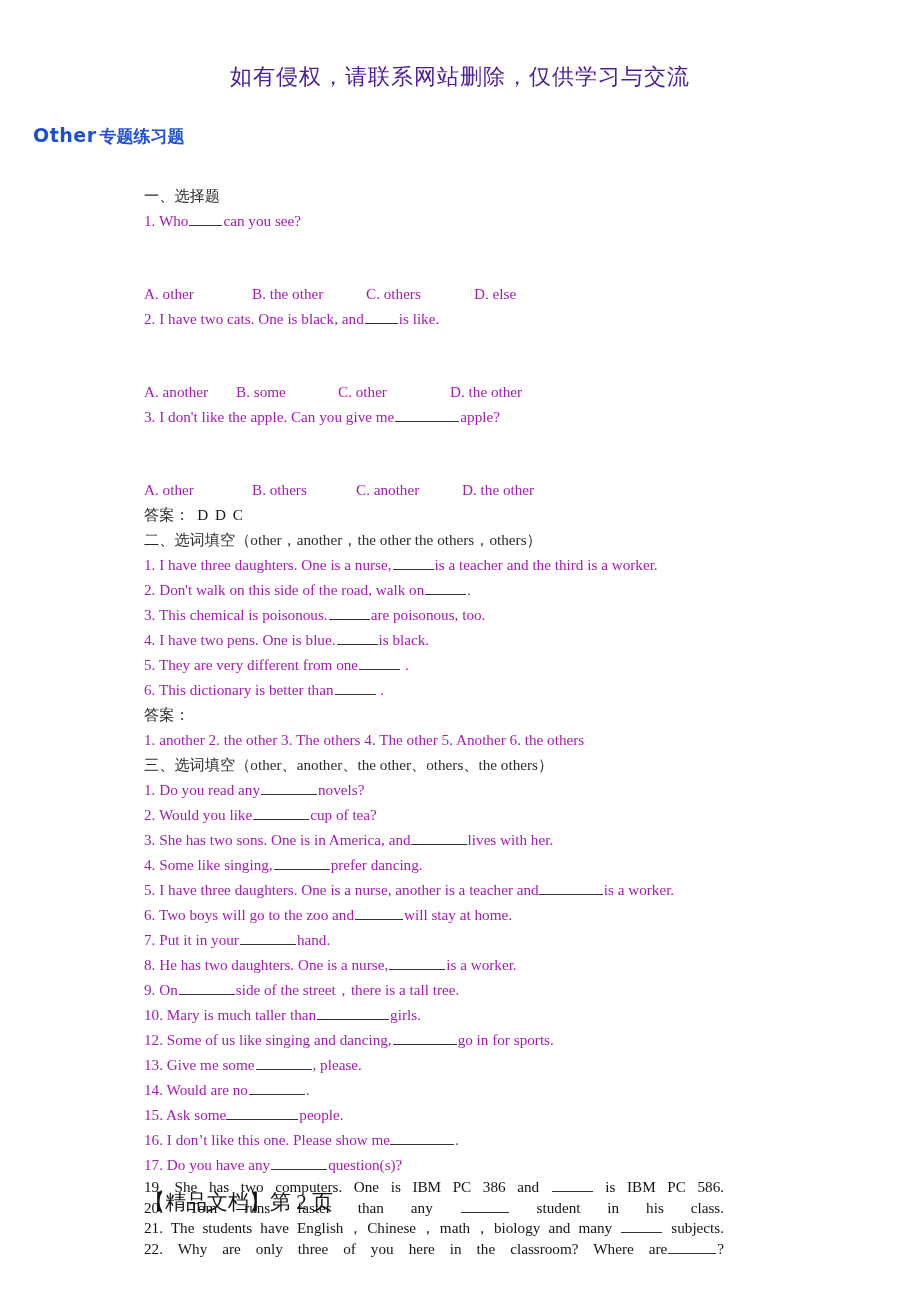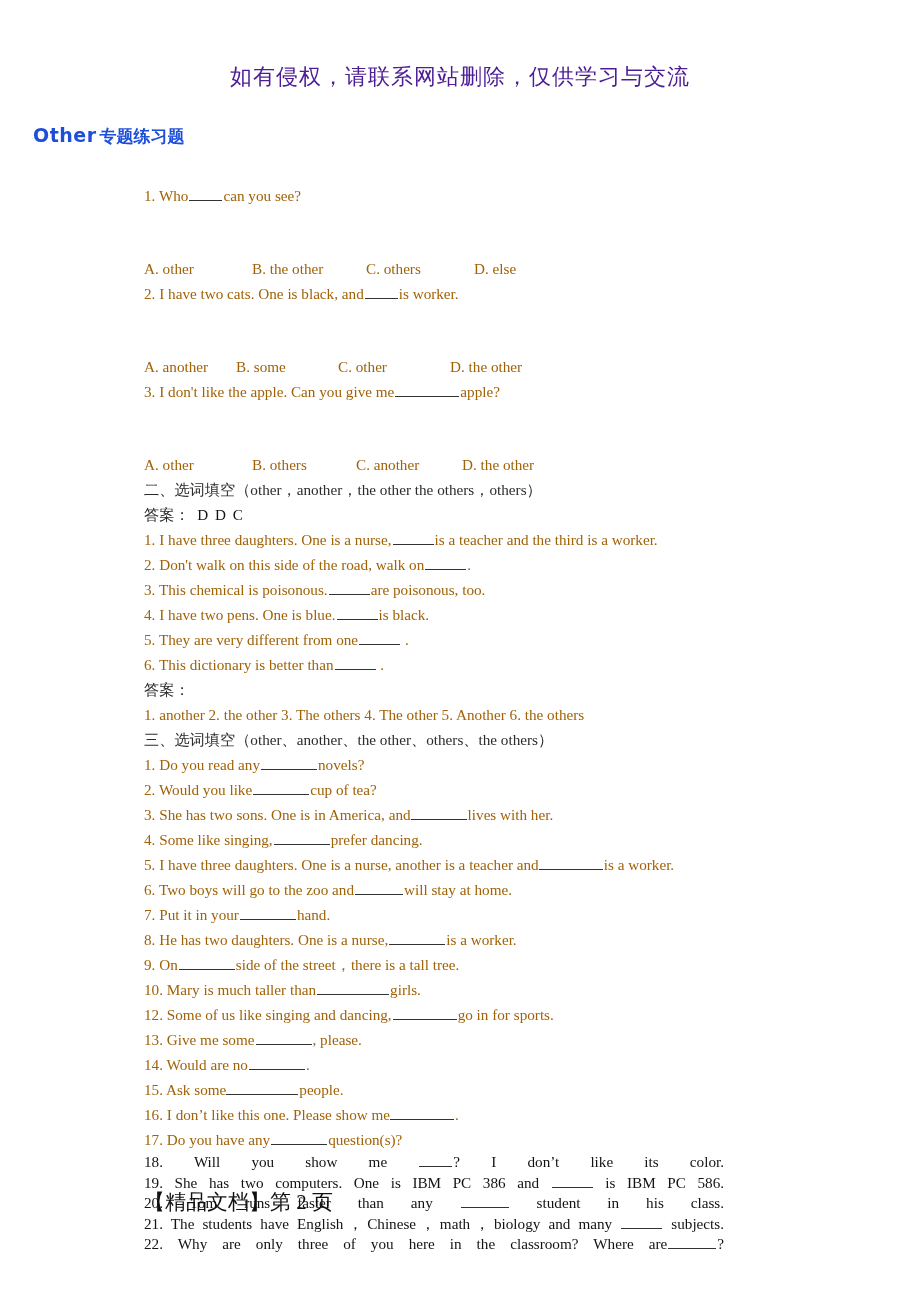--- a/index.html
+++ b/index.html
@@ -65,21 +65,21 @@
   
   .content {
     position: absolute;
     left: 144px;
     top: 183px;
     width: 600px;
   }
   .line {
     font-size: 15.2px;
     line-height: 25px;
-    color: #a16207;
+    color: #a21caf;
     white-space: nowrap;
   }
 
   .heading {
     font-size: 15.2px;
     line-height: 25px;
     color: #2b2b2b;
     white-space: nowrap;
   }
 
@@ -134,51 +134,54 @@
 <div class="page">
 
   <div class="notice">如有侵权，请联系网站删除，仅供学习与交流</div>
 
   <div class="doc-title">
     <span class="latin">Other</span><span class="cjk">专题练习题</span>
   </div>
 
   <div class="content">
 
+    <div class="heading">
+      <span>一、选择题</span>
+    </div>
 
     <div class="line">
       <span>1.</span>
       <span>Who</span><span class="blank b-4"></span><span>can you see?</span>
     </div>
     <div class="line opts">
       <span class="opt" style="width:108px">A. other</span><span class="opt" style="width:114px">B. the other</span><span class="opt" style="width:108px">C. others</span><span class="opt">D. else</span>
     </div>
 
     <div class="line">
       <span>2.</span>
-      <span>I have two cats. One is black, and</span><span class="blank b-4"></span><span>is worker.</span>
+      <span>I have two cats. One is black, and</span><span class="blank b-4"></span><span>is like.</span>
     </div>
     <div class="line opts">
       <span class="opt" style="width:92px">A. another</span><span class="opt" style="width:102px">B. some</span><span class="opt" style="width:112px">C. other</span><span class="opt">D. the other</span>
     </div>
 
     <div class="line">
       <span>3.</span>
       <span>I don't like the apple. Can you give me</span><span class="blank b-8"></span><span>apple?</span>
     </div>
     <div class="line opts">
       <span class="opt" style="width:108px">A. other</span><span class="opt" style="width:104px">B. others</span><span class="opt" style="width:106px">C. another</span><span class="opt">D. the other</span>
     </div>
 
     <div class="heading">
+      <span>答案：</span>&nbsp;&nbsp;<span style="font-family:'Liberation Serif',serif;color:#131313;letter-spacing:1.5px">D D C</span>
+    </div>
+
+    <div class="heading">
       <span>二、选词填空（other，another，the other the others，others）</span>
-    </div>
-
-    <div class="heading">
-      <span>答案：</span>&nbsp;&nbsp;<span style="font-family:'Liberation Serif',serif;color:#131313;letter-spacing:1.5px">D D C</span>
     </div>
 
     <div class="line">
       <span>1.</span>
       <span>I have three daughters. One is a nurse,</span><span class="blank b-5"></span><span>is a teacher and the third is a worker.</span>
     </div>
     <div class="line">
       <span>2.</span>
       <span>Don't walk on this side of the road, walk on</span><span class="blank b-5"></span><span>.</span>
     </div>
@@ -268,25 +271,20 @@
     </div>
     <div class="line">
       <span>16.</span>
       <span>I don’t like this one. Please show me</span><span class="blank b-8" style="margin-left:0"></span><span>.</span>
     </div>
     <div class="line">
       <span>17.</span>
       <span>Do you have any</span><span class="blank b-7"></span><span>question(s)?</span>
     </div>
 
-    <div class="spread">
-      <span class="nowrapseg">18.</span>
-      <span>Will you show me</span>
-      <span class="blank b-4"></span><span>? I don’t like its color.</span>
-    </div>
     <div class="spread">
       <span class="nowrapseg">19.</span>
       <span>She has two computers. One is IBM PC 386 and</span>
       <span class="blank b-5"></span>
       <span>is IBM PC 586.</span>
     </div>
     <div class="spread">
       <span class="nowrapseg">20.</span>
       <span>Tom runs faster than any</span>
       <span class="blank b-6"></span>

